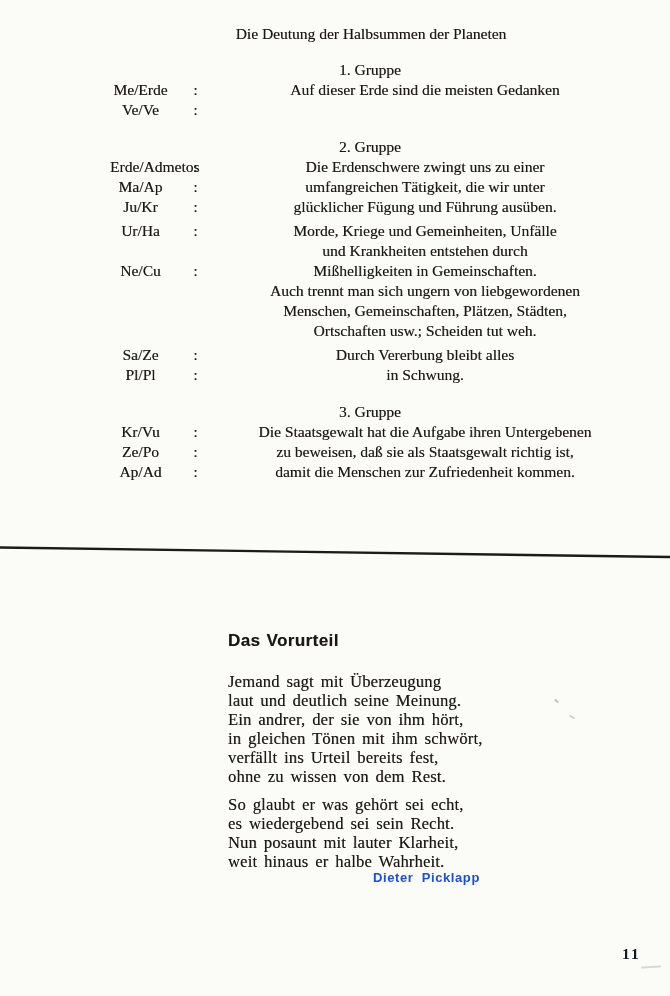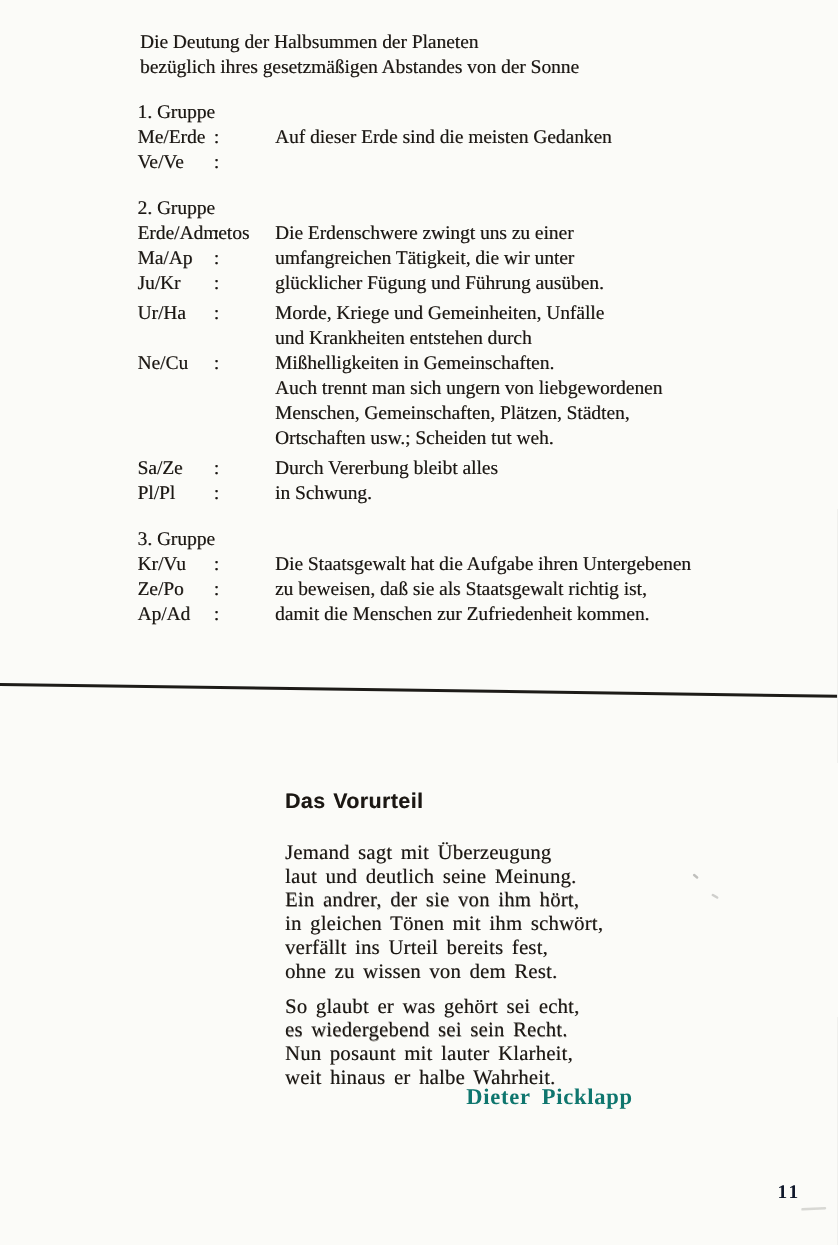--- a/index.html
+++ b/index.html
@@ -6,20 +6,21 @@
   .page{
     position:relative;width:670px;height:996px;margin:0 auto;
     background:#fbfbf8;overflow:hidden;color:#1b1713;
   }
   
   .doc{
     position:absolute;left:110px;top:24px;width:520px;
     font-family:"Liberation Serif",serif;font-size:15.5px;line-height:20px;
     white-space:nowrap;
     text-shadow:0.35px 0.25px 0 rgba(25,20,14,0.5);
+    text-align:center;
   }
   .header{margin-left:2px;margin-bottom:16px;}
   .group{margin-bottom:17px;}
   .gtitle{margin-bottom:0;}
   .block{margin-bottom:4px;}
   .block:last-child{margin-bottom:0;}
   .row{display:flex;}
   .row .lbl{width:61px;flex:0 0 61px;}
   .row .colon{width:49px;flex:0 0 49px;}
   .row .txt{flex:1;}
@@ -32,23 +33,23 @@
     letter-spacing:0.2px;word-spacing:2.5px;white-space:nowrap;
     text-shadow:0.35px 0.25px 0 rgba(25,20,14,0.5);
   }
   .poem-title{
     font-family:"Liberation Sans",sans-serif;font-weight:bold;font-size:17px;
     letter-spacing:0.4px;word-spacing:1px;margin-bottom:22px;
   }
   .stanza{margin-bottom:9px;}
   .stanza:last-child{margin-bottom:0;}
   .author{
-    font-family:Liberation Serif, serif;font-weight:bold;font-size:18px;
+    font-family:Liberation Sans, sans-serif;font-weight:bold;font-size:13px;
     letter-spacing:0.6px;word-spacing:4px;margin:-3px 0 0 145px;
-    text-shadow:none;color:#0f766e;
+    text-shadow:none;color:#1d4ed8;
   }
   
   .pagenum{
     position:absolute;left:622px;top:945px;
     font-family:"Liberation Serif",serif;font-weight:bold;font-size:15.5px;
     letter-spacing:2px;color:#0f172a;
   }
   
   .speck{position:absolute;background:#9a9a96;border-radius:1px;}
   .speck1{left:554px;top:700px;width:5px;height:2px;transform:rotate(38deg);opacity:.6;}
@@ -56,21 +57,20 @@
   .speck3{left:641px;top:966px;width:20px;height:2px;transform:rotate(-3deg);background:#c9c9c5;opacity:.7;}
 </style>
 </head>
 <body>
 
 <div class="page">
 
   <div class="doc">
     <div class="header">
       <div>Die Deutung der Halbsummen der Planeten</div>
-      <div>bezüglich ihres gesetzmäßigen Abstandes von der Sonne</div>
     </div>
     <div id="groups-root">
         <div class="group">
           <div class="gtitle">1. Gruppe</div>
           <div class="block">
             <div class="row">
               <span class="lbl">Me/Erde</span>
               <span class="colon">:</span>
               <span class="txt">Auf dieser Erde sind die meisten Gedanken</span>
             </div>

